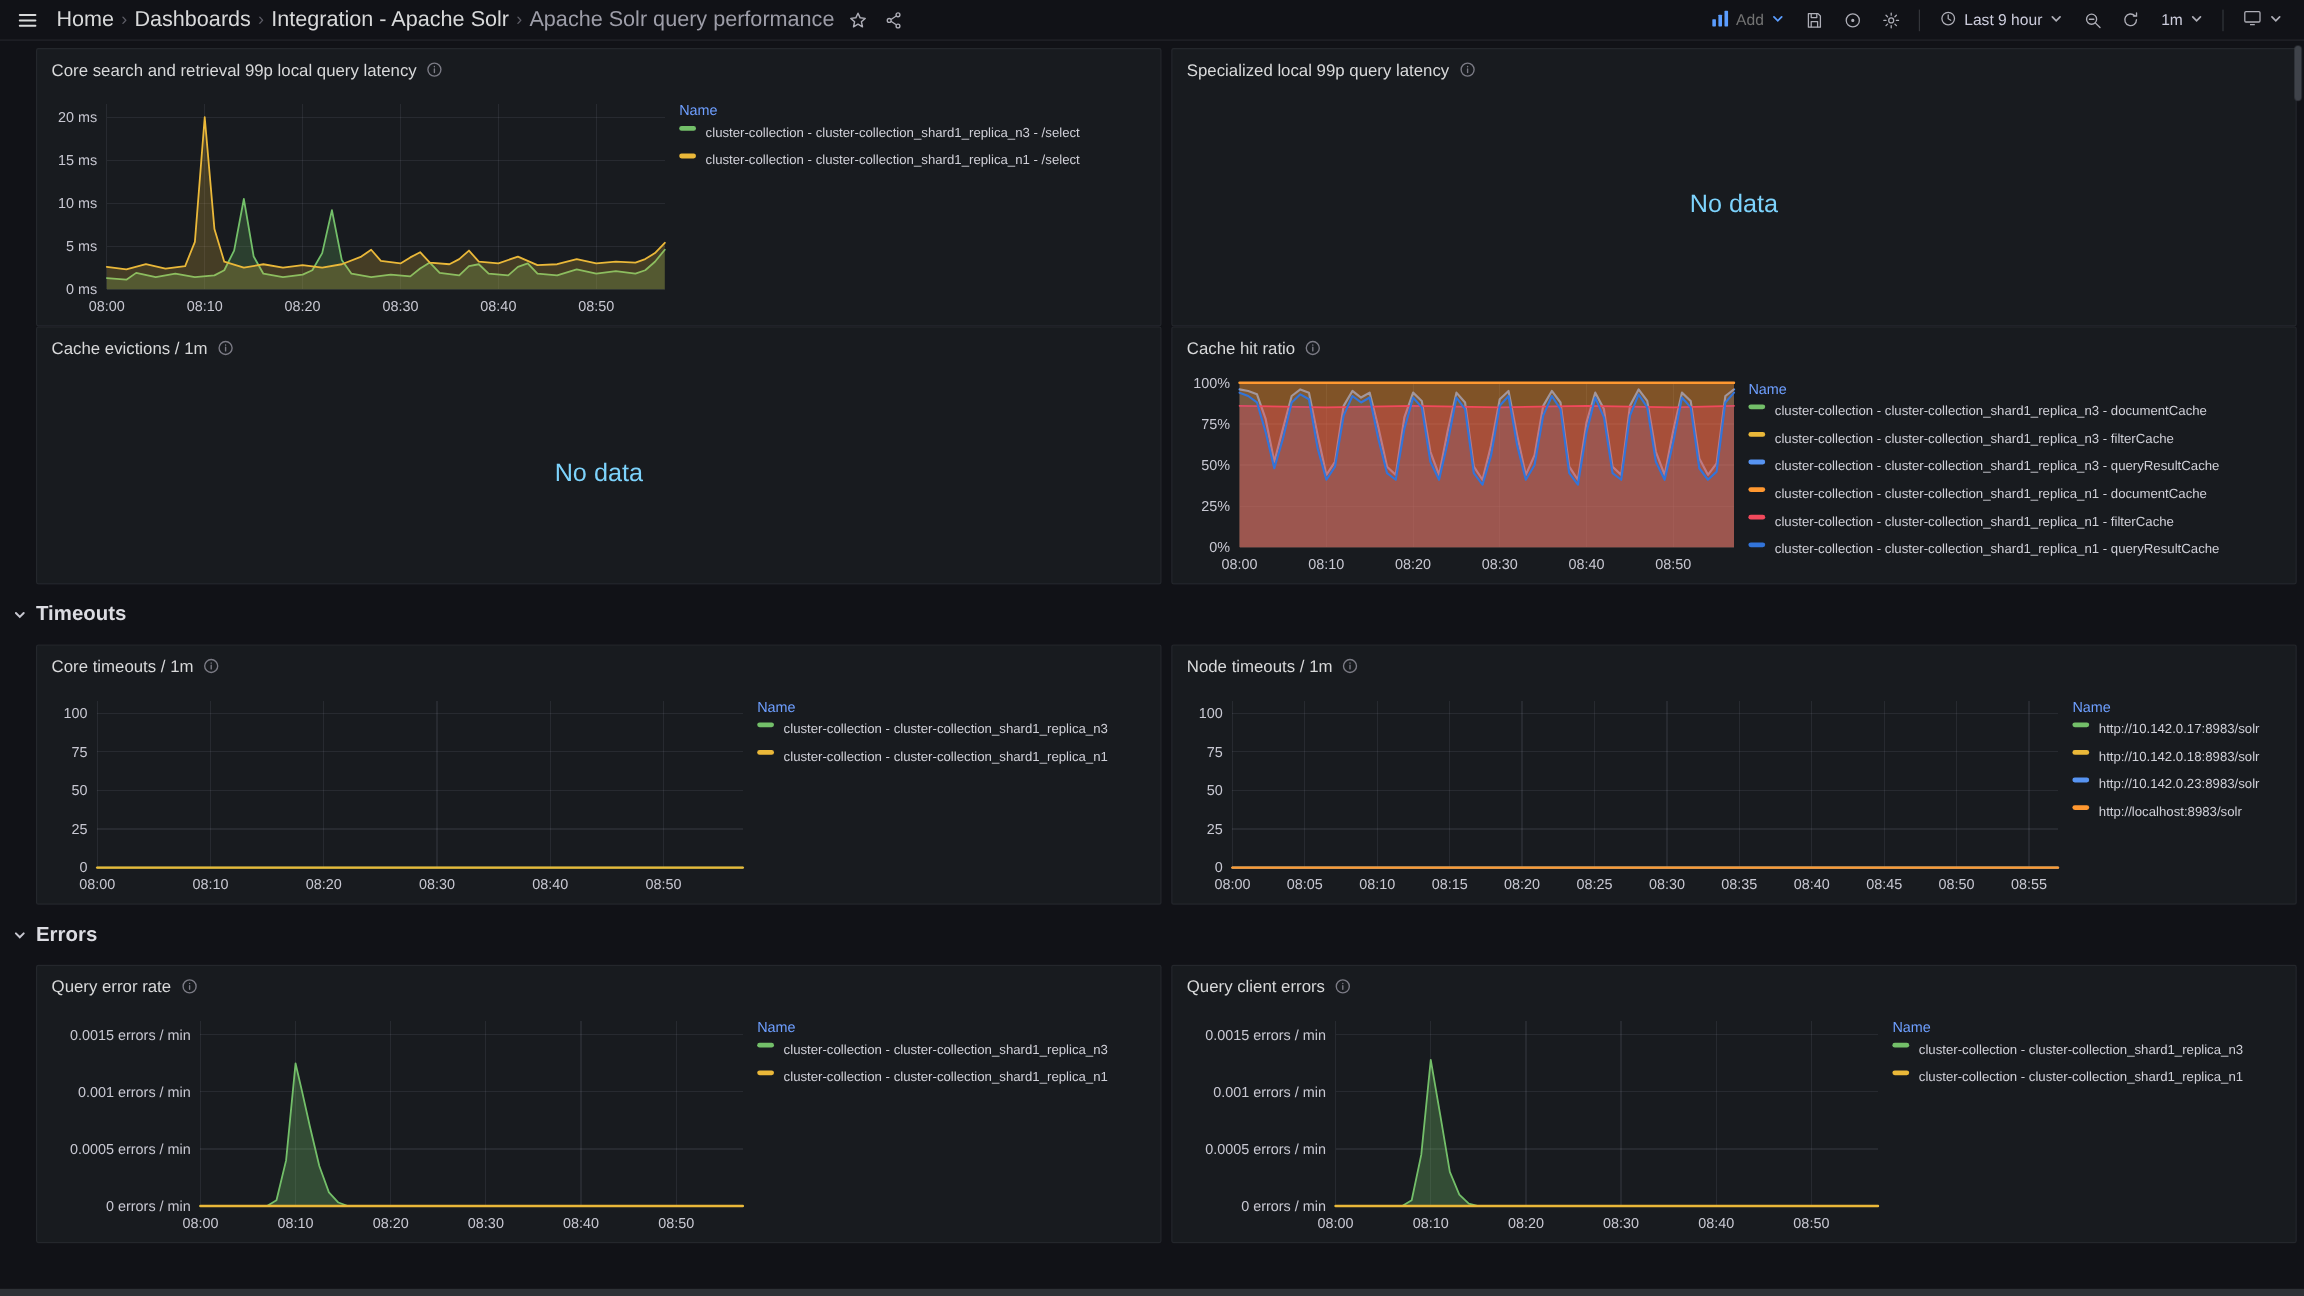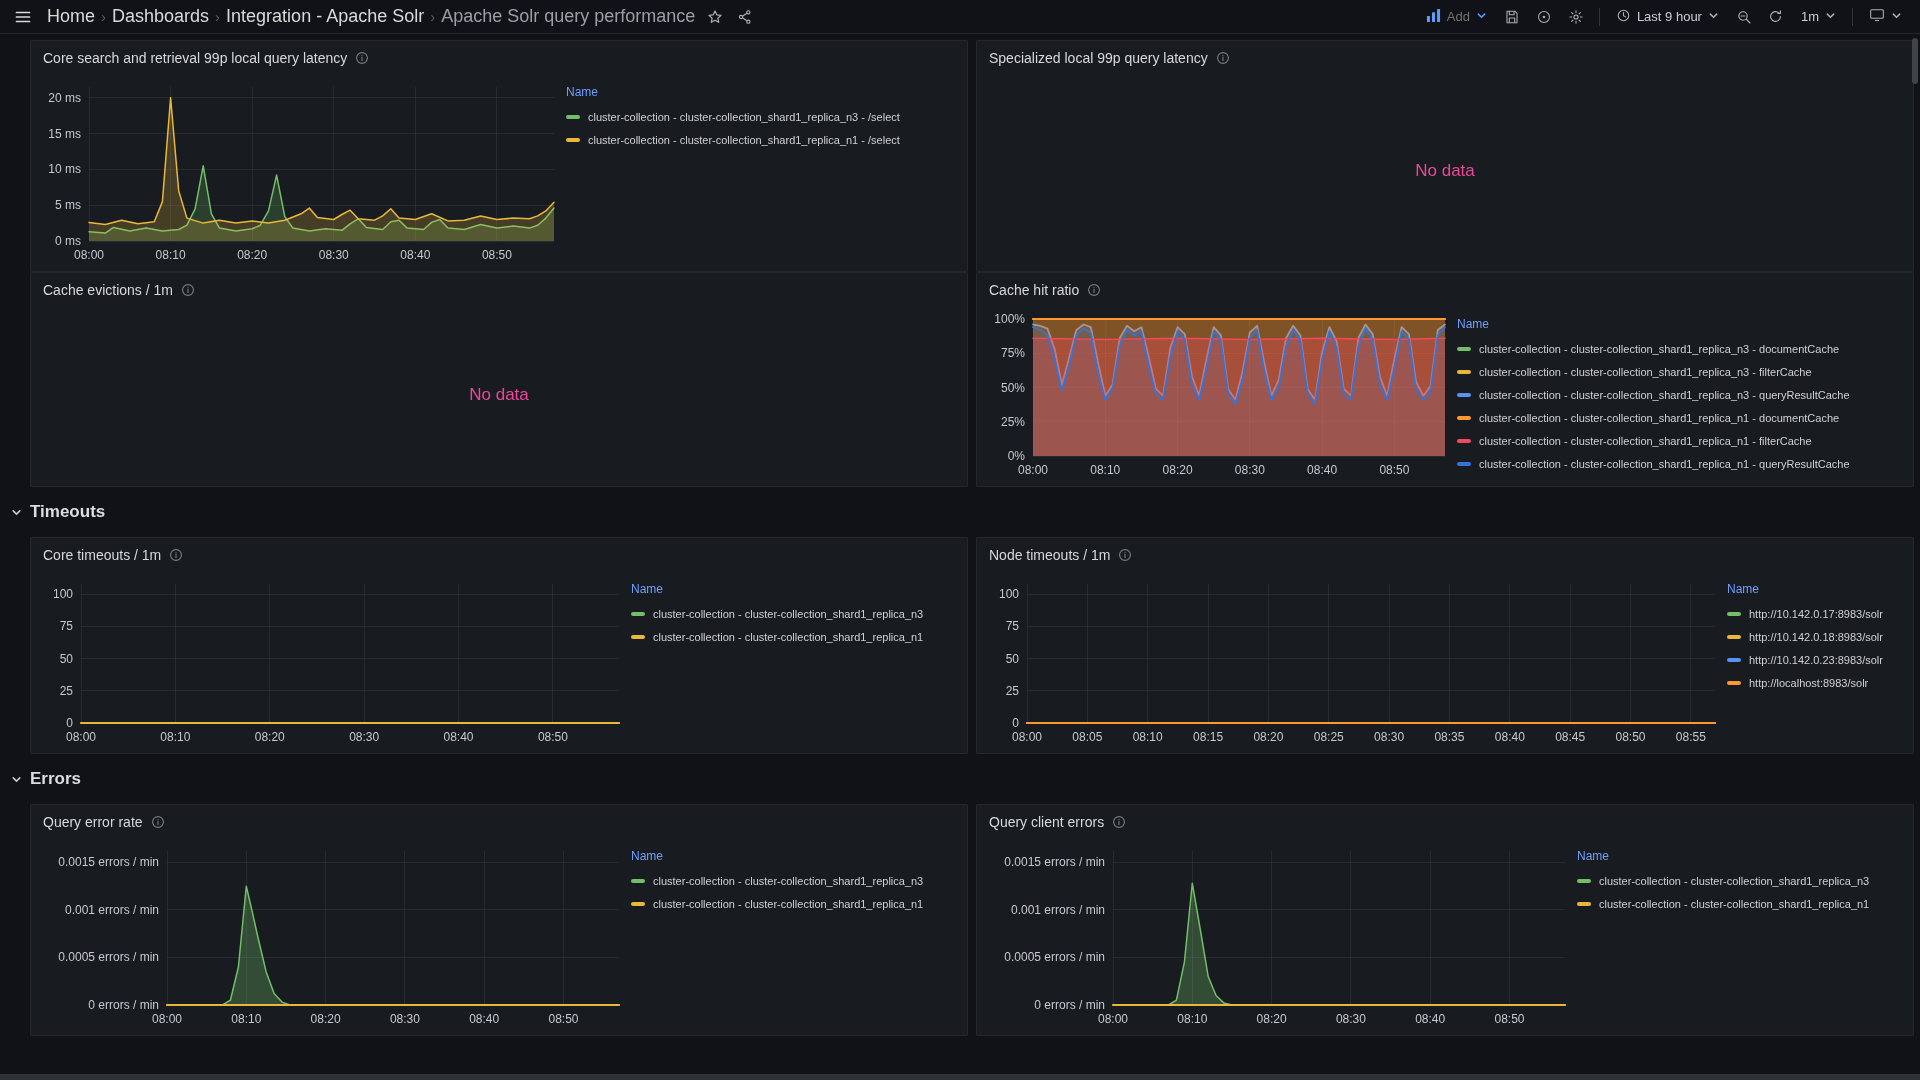--- a/index.html
+++ b/index.html
@@ -33,25 +33,25 @@
   .panel { flex:1 1 0; min-width:0; background:#181b1f; border:1px solid rgba(204,204,220,0.07);
     border-radius:2px; display:flex; flex-direction:column; overflow:hidden; }
   .panel-header { flex:0 0 34px; display:flex; align-items:center; gap:8px; padding:0 12px; }
   .panel-title { font-size:14px; font-weight:500; color:#d8d9da; cursor:pointer; white-space:nowrap; }
   .info-icon { color:#7b7b85; display:flex; cursor:pointer; }
   .panel-body { flex:1 1 auto; display:flex; padding:0 10px 4px 10px; min-height:0; }
   .chart { flex:1 1 auto; min-width:0; }
   .chart svg { display:block; }
   .legend { flex:0 0 auto; padding:10px 0 0 14px; overflow:hidden; }
   .legend-header { color:#6e9fff; font-size:12px; margin-bottom:6px; }
-  .legend-item { display:flex; align-items:center; gap:8px; height:23px; cursor:pointer; }
+  .legend-item { display:flex; gap:8px; height:23px; cursor:pointer; }
   .legend-swatch { width:14px; height:4px; border-radius:2px; flex:0 0 14px; }
   .legend-label { font-size:11px; color:#d0d0d8; white-space:nowrap; }
   .no-data { flex:1; display:flex; align-items:center; justify-content:center;
-    font-size:17px; color:#ec4899; }
+    font-size:21px; color:#7dd3fc; }
 
   .section-header { height:50px; display:flex; align-items:center; gap:7px; padding-left:4px;
     font-size:17px; font-weight:700; color:#dcdce2; cursor:pointer; }
   .section-header .chev { display:flex; color:#c7c7d0; }
 
   
   .vscroll-thumb { position:fixed; top:38px; right:2px; width:6px; height:46px;
     background:#3f434a; border-radius:3px; }
   .hscroll { position:fixed; bottom:0; left:0; width:1920px; height:6px; background:#2e3136; }
 </style>

